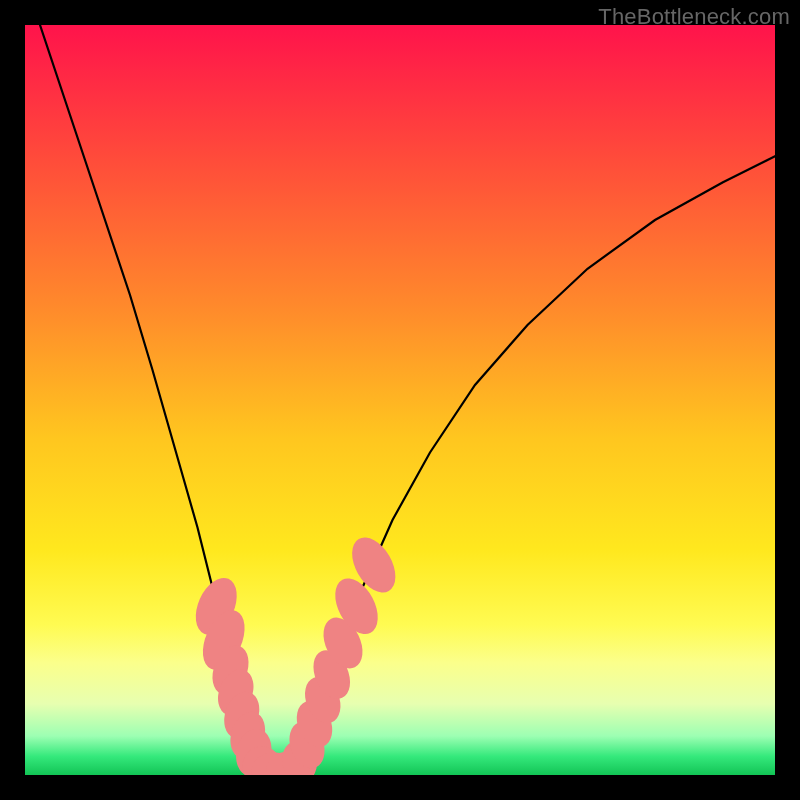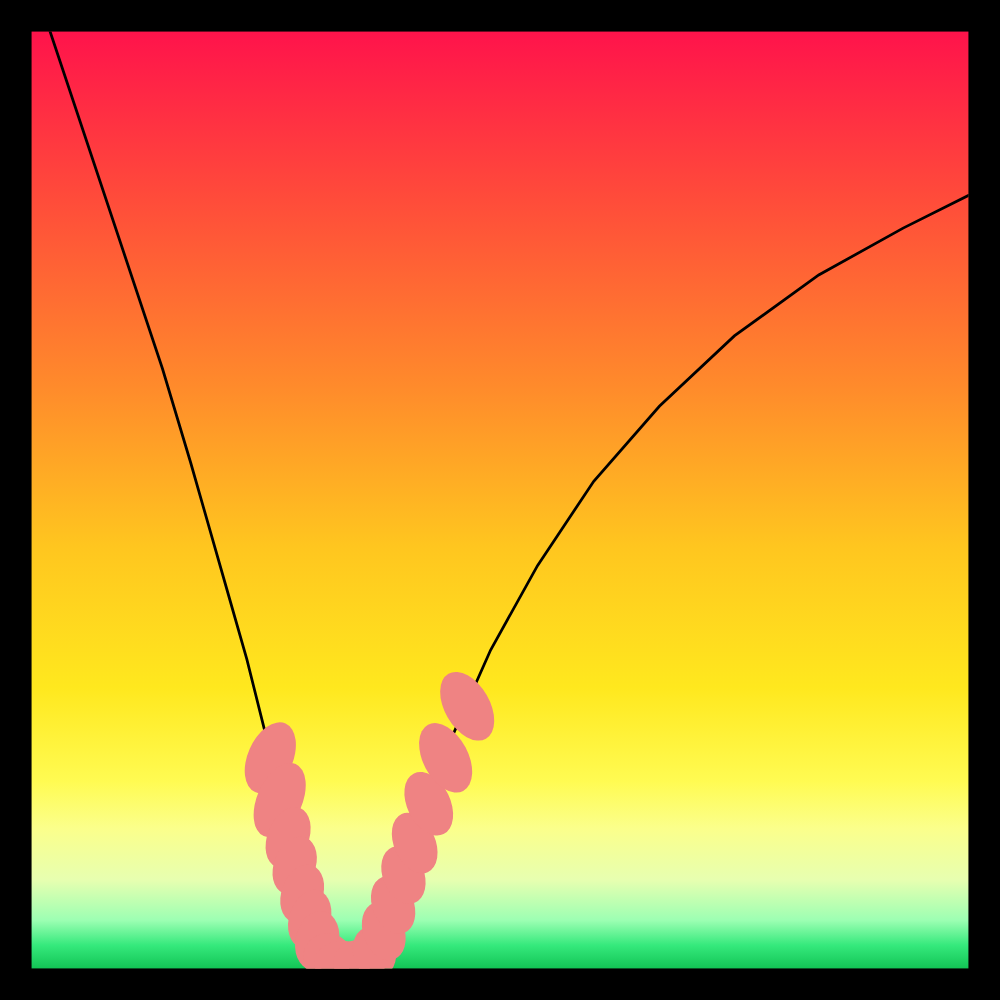--- a/index.html
+++ b/index.html
@@ -55,20 +55,21 @@
   }
   .marker {
     fill: #ef8383;
     stroke: none;
   }
 </style>
 </head>
 <body>
 
 <div class="stage">
+  <div class="watermark">TheBottleneck.com</div>
 
   <div class="plot-area">
     <svg class="gradient-bg" viewBox="0 0 750 750" preserveAspectRatio="none">
       <defs>
         <linearGradient id="bg-grad" x1="0" y1="0" x2="0" y2="1">
             <stop offset="0%" stop-color="#ff134b"></stop>
             <stop offset="18%" stop-color="#ff4c3a"></stop>
             <stop offset="38%" stop-color="#ff8b2b"></stop>
             <stop offset="55.00000000000001%" stop-color="#ffc61f"></stop>
             <stop offset="70%" stop-color="#ffe81e"></stop>

